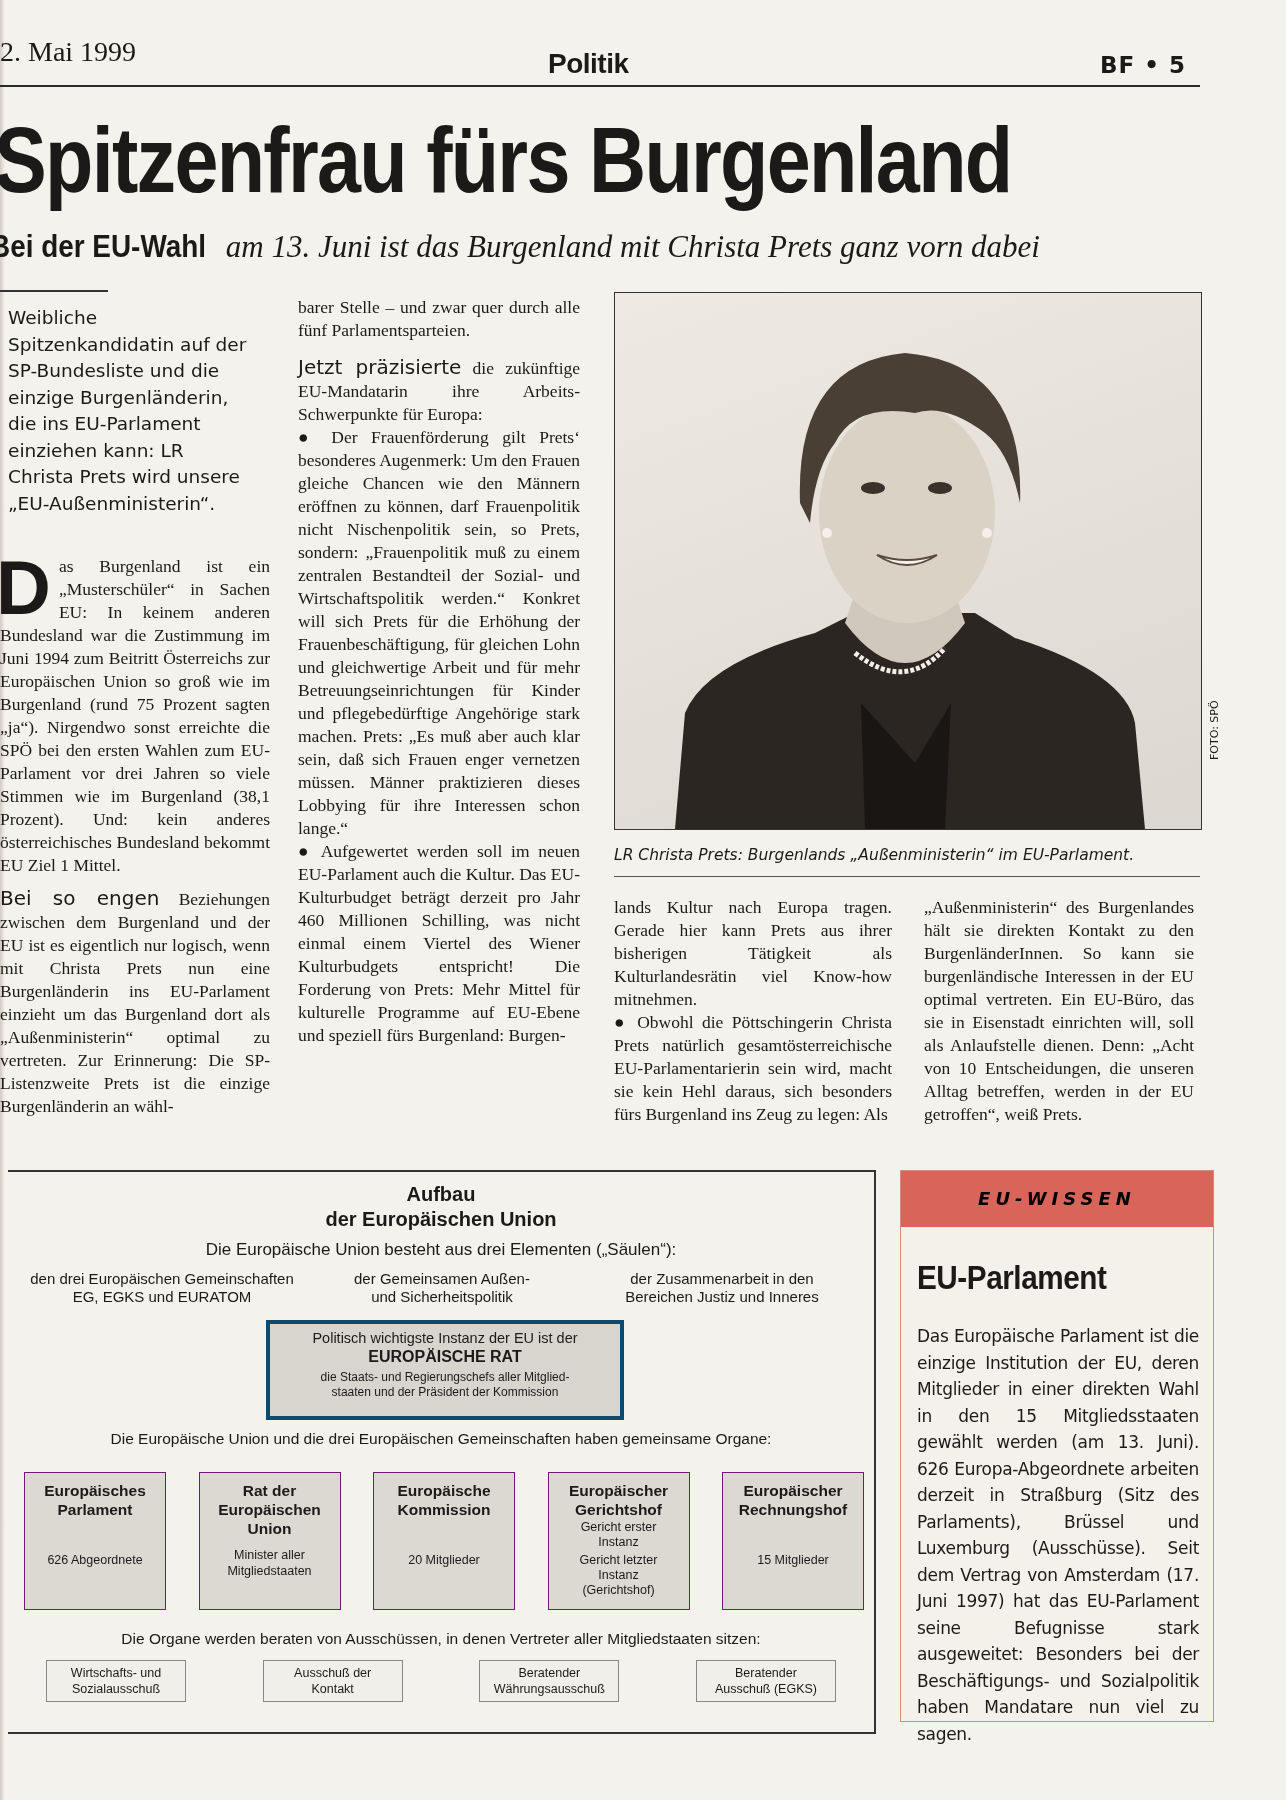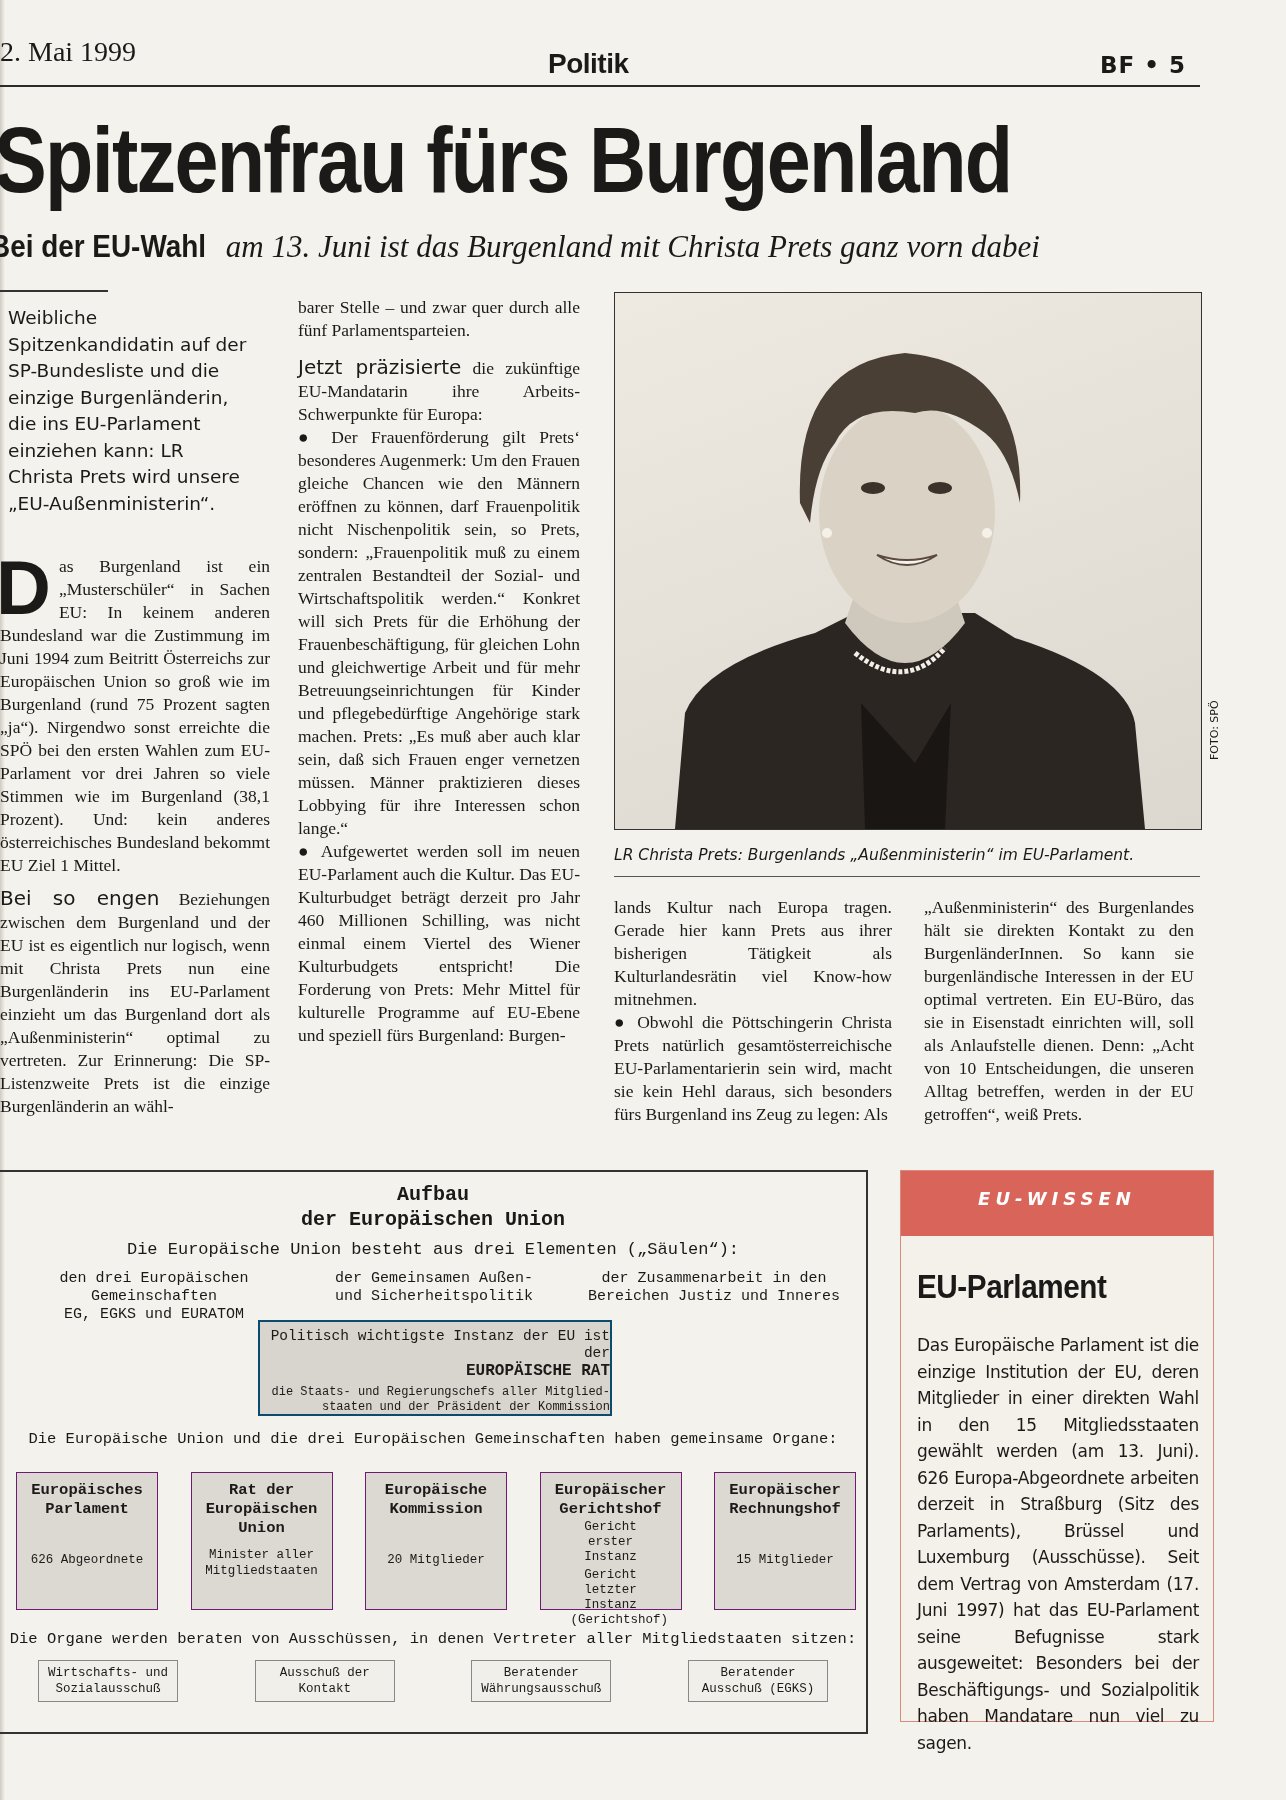--- a/index.html
+++ b/index.html
@@ -20,41 +20,41 @@
   .col .kicker { font-family:"DejaVu Sans", sans-serif; font-weight:normal; font-size:20px; }
   .col1 { left:0; top:555px; width:270px; }
   .dropcap { float:left; font-family:"Liberation Sans", sans-serif; font-weight:bold; font-size:76px; line-height:62px; margin:2px 8px 0 -4px; }
   .col2 { left:298px; top:296px; width:282px; }
   .col3 { left:614px; top:896px; width:278px; }
   .col4 { left:924px; top:896px; width:270px; }
   .photo { left:614px; top:292px; width:586px; height:536px; border:1.5px solid #333; background:linear-gradient(160deg,#eeeae2,#dcd8cf); overflow:hidden; }
   .photo-credit { left:1208px; top:760px; font-family:"DejaVu Sans", sans-serif; font-size:11px; transform:rotate(-90deg); transform-origin:left top; white-space:nowrap; }
   .caption { left:614px; top:846px; font-family:"DejaVu Sans", sans-serif; font-style:italic; font-size:15.5px; }
   .mid-rule { left:614px; top:876px; width:586px; height:1px; background:#555; }
-  .diagram { left:0; top:1170px; width:866px; height:560px; border:2px solid #333; border-left:none; font-family:Liberation Mono, monospace; text-align:center; }
+  .diagram { left:8px; top:1170px; width:866px; height:560px; border:2px solid #333; border-left:none; font-family:Liberation Sans, sans-serif; text-align:center; }
   .d-title { position:absolute; left:0; width:866px; top:10px; font-weight:bold; font-size:20px; line-height:25px; }
   .d-intro { position:absolute; left:0; width:866px; top:68px; font-size:17px; }
   .pillars { position:absolute; left:14px; top:98px; width:840px; display:flex; justify-content:space-between; font-size:15px; line-height:18px; }
   .pillars div { flex:1; }
-  .rat-box { position:absolute; left:258px; top:148px; width:350px; height:92px; border:2px solid #0c4a6e; background:#d8d5cf; font-size:14px; line-height:17px;text-align:right; }
+  .rat-box { position:absolute; left:258px; top:148px; width:350px; height:92px; border:4px solid #0c4a6e; background:#d8d5cf; font-size:14px; line-height:17px; }
   .rat-box .t1 { margin-top:6px; font-size:14.5px; }
   .rat-box .t2 { font-weight:bold; font-size:16px; line-height:19px; }
   .rat-box .t3 { font-size:12px; line-height:15px; margin-top:4px; }
   .d-organs-intro { position:absolute; left:0; width:866px; top:258px; font-size:15.5px; }
   .organs { position:absolute; left:16px; top:300px; width:840px; display:flex; justify-content:space-between; }
   .organ { width:86px; height:138px; border:1px solid #701a75; background:#dcd9d3; padding:8px 0; width:85px; font-size:14px; line-height:18px; box-sizing:border-box; }
   .organ { width:86px; }
   .organ .on { font-weight:bold; font-size:15.5px; line-height:19px; }
   .organ .od { font-size:12.5px; line-height:15px; margin-top:14px; }
   .organ .od.tight { margin-top:1px; }
   .d-comm-intro { position:absolute; left:0; width:866px; top:458px; font-size:15.5px; }
   .committees { position:absolute; left:38px; top:488px; width:790px; display:flex; justify-content:space-between; }
   .committee { width:140px; height:42px; border:1px solid #888; background:#f1efe9; font-size:12.5px; line-height:16px; padding-top:4px; box-sizing:border-box; }
   .sidebar { left:900px; top:1170px; width:312px; height:550px; border:1.5px solid #d88a7c; background:#f4f1ea; }
-  .sidebar-banner { height:65px; background:#d9645a; color:#ffffff; font-family:"DejaVu Sans", sans-serif; font-weight:bold; font-style:italic; font-size:18px; letter-spacing:5px; text-align:center; line-height:56px; }
+  .sidebar-banner { height:56px; background:#d9645a; color:#000000; font-family:"DejaVu Sans", sans-serif; font-weight:bold; font-style:italic; font-size:18px; letter-spacing:5px; text-align:center; line-height:56px; }
   .sidebar-title { margin:32px 0 0 16px; font-family:"Liberation Sans", sans-serif; font-weight:bold; font-size:33px; letter-spacing:-0.5px; transform:scaleX(0.9); transform-origin:left; }
   .sidebar-body { margin:26px 14px 0 16px; font-family:"DejaVu Sans", sans-serif; font-size:17px; line-height:26.5px; text-align:justify; letter-spacing:-0.3px; }
   .scan-edge { left:0; top:0; width:5px; height:1800px; background:linear-gradient(90deg,#cfcbc2,transparent); }
 </style>
 </head>
 <body>
 
 <div class="abs scan-edge"></div>
 
 <div class="abs header-date">2. Mai 1999</div>

